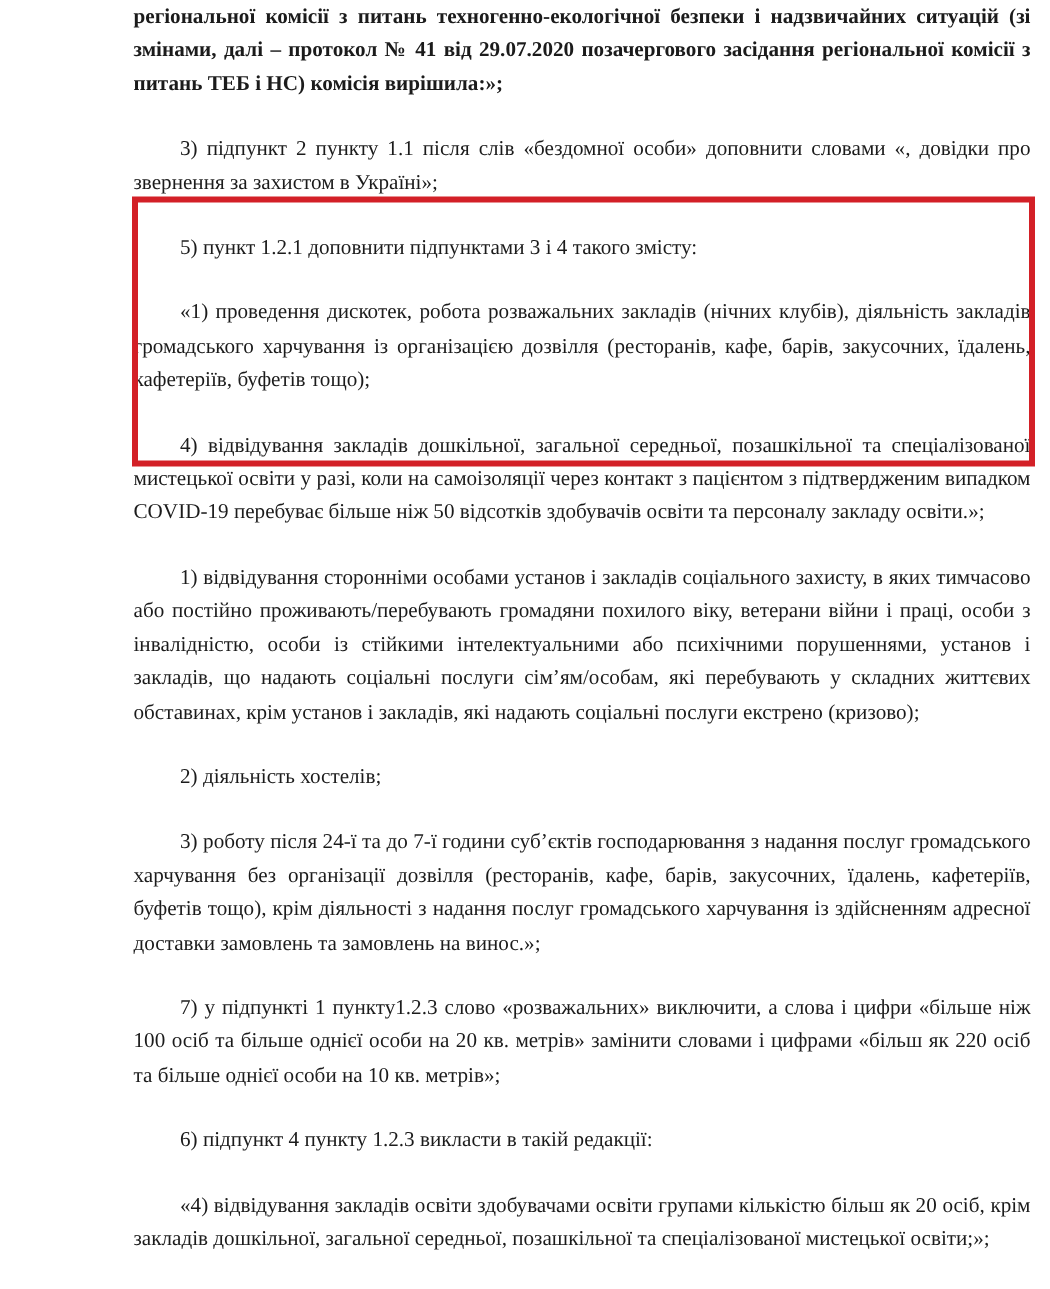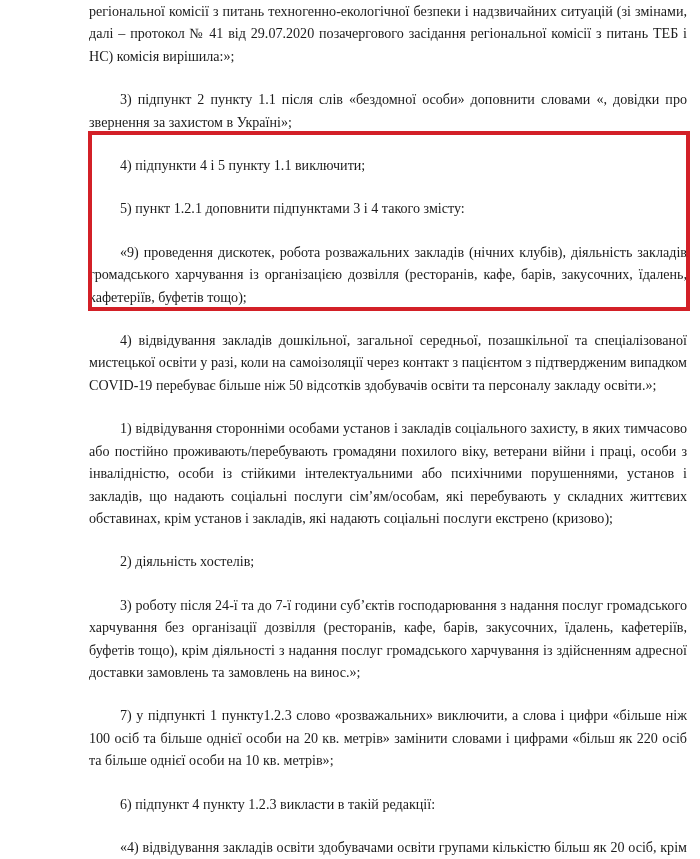--- a/index.html
+++ b/index.html
@@ -27,20 +27,21 @@
     font-size: 14.1px;
     line-height: 22.4px;
     color: #1b1b1b;
     text-align: justify;
     text-justify: inter-word;
     text-indent: 31px;
     -webkit-font-smoothing: antialiased;
   }
   p.para.noindent {
     text-indent: 0;
+    font-weight: bold;
   }
   p.spacer-top {
     margin-top: 21px;
   }
   
   #highlight-box {
     position: absolute;
     left: 88px;
     top: 131px;
     width: 602px;
@@ -60,26 +61,25 @@
 <body>
 
 <div id="page">
 
   <div class="doc-body">
 
     <p class="para noindent">регіональної комісії з питань техногенно-екологічної безпеки і надзвичайних ситуацій (зі змінами, далі – протокол № 41 від 29.07.2020 позачергового засідання регіональної комісії з питань ТЕБ і НС) комісія вирішила:»;</p>
 
     <p class="para spacer-top">3) підпункт 2 пункту 1.1 після слів «бездомної особи»  доповнити словами «, довідки про звернення за захистом в Україні»;</p>
 
-    <p class="para spacer-top">4) підпункти 4 і 5 пункту 1.1 виключити;</p>
 
     <div class="hl-group">
       <p class="para spacer-top">5) пункт 1.2.1 доповнити підпунктами 3 і 4 такого змісту:</p>
 
-      <p class="para spacer-top">«9) проведення дискотек, робота розважальних закладів (нічних клубів), діяльність закладів громадського харчування із організацією дозвілля (ресторанів, кафе, барів, закусочних, їдалень, кафетеріїв, буфетів тощо);</p>
+      <p class="para spacer-top">«1) проведення дискотек, робота розважальних закладів (нічних клубів), діяльність закладів громадського харчування із організацією дозвілля (ресторанів, кафе, барів, закусочних, їдалень, кафетеріїв, буфетів тощо);</p>
 
       <p class="para spacer-top">4) відвідування закладів дошкільної, загальної середньої, позашкільної та спеціалізованої мистецької освіти у разі, коли на самоізоляції через контакт з пацієнтом з підтвердженим випадком COVID-19 перебуває більше ніж 50 відсотків здобувачів освіти та персоналу закладу освіти.»;</p>
     </div>
 
 
 
     <p class="para spacer-top">1) відвідування сторонніми особами установ і закладів соціального захисту, в яких тимчасово або постійно проживають/перебувають громадяни похилого віку, ветерани війни і праці, особи з інвалідністю, особи із стійкими інтелектуальними або психічними порушеннями, установ і закладів, що надають соціальні послуги сім’ям/особам, які перебувають у складних життєвих обставинах, крім установ і закладів, які надають соціальні послуги екстрено (кризово);</p>
 
     <p class="para spacer-top">2) діяльність хостелів;</p>
 

